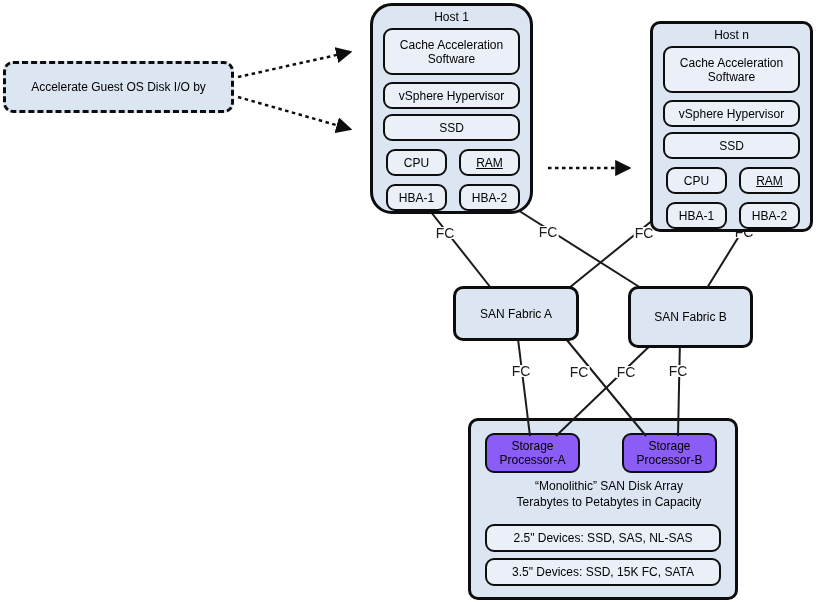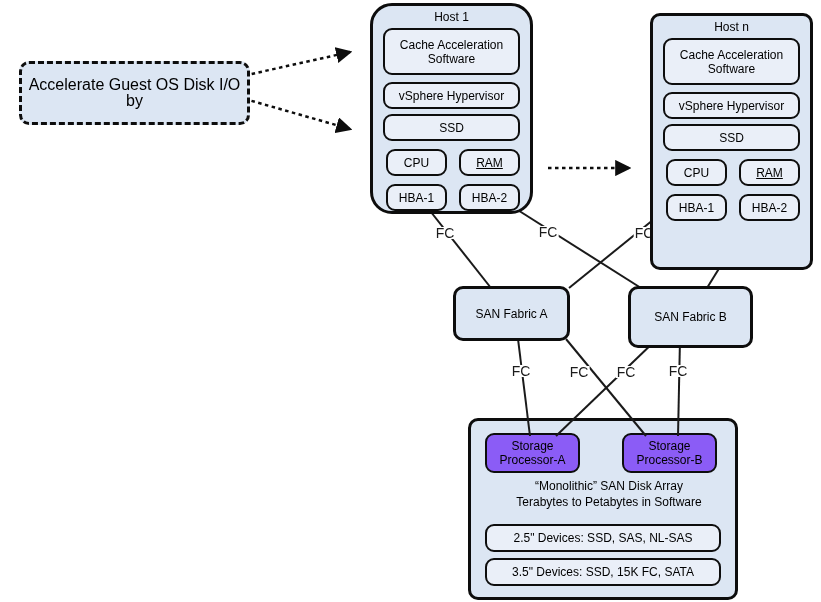--- a/index.html
+++ b/index.html
@@ -44,48 +44,48 @@
   }
   .host-title {
     position: absolute;
     top: 4px; left: 0; right: 0;
     text-align: center;
     font-size: 12px;
   }
 
   #callout {
     position: absolute;
-    left: 19px; top: 61px;
-    width: 231px; height: 64px;
+    left: 3px; top: 61px;
+    width: 231px; height: 52px;
     border: 3px dashed #0d0d0d;
     border-radius: 10px;
     background: #dce6f3;
     display: flex;
     flex-direction: column;
     align-items: center;
     justify-content: center;
     text-align: center;
-    font-size: 16px;
+    font-size: 12px;
     line-height: 16px;
     z-index: 3;
   }
 
   
   #host-1 { left: 370px; top: 3px;  width: 163px; height: 211px; border-radius: 22px; }
-  #host-n { left: 650px; top: 13px;  width: 163px; height: 257px; }
+  #host-n { left: 650px; top: 21px;  width: 163px; height: 211px; }
   .cache-box { left: 10px; top: 22px;  width: 137px; height: 47px; flex-direction: column; }
   .hyp-box   { left: 10px; top: 76px;  width: 137px; height: 27px; }
   .ssd-box   { left: 10px; top: 108px; width: 137px; height: 27px; }
   .cpu-box   { left: 13px; top: 143px; width: 61px;  height: 27px; text-align: right; }
   .ram-box   { left: 86px; top: 143px; width: 61px;  height: 27px; text-decoration: underline; }
   .hba1-box  { left: 13px; top: 178px; width: 61px;  height: 27px; }
   .hba2-box  { left: 86px; top: 178px; width: 61px;  height: 27px; }
 
   
-  #fabric-a { left: 453px; top: 286px; width: 117px; height: 55px; }
+  #fabric-a { left: 453px; top: 286px; width: 126px; height: 55px; }
   #fabric-b { left: 628px; top: 286px; width: 125px; height: 62px; }
   .fabric-label {
     position: absolute; inset: 0;
     display: flex; align-items: center; justify-content: center;
     font-size: 12px;
   }
 
   
   #array { left: 468px; top: 418px; width: 270px; height: 182px; z-index: 1; }
   .sp-box { flex-direction: column; background: #8b5cf6; }
@@ -195,19 +195,19 @@
     <div class="inner sp-box" id="sp-a">
       <div>Storage</div>
       <div>Processor-A</div>
     </div>
     <div class="inner sp-box" id="sp-b">
       <div>Storage</div>
       <div>Processor-B</div>
     </div>
     <div class="array-caption">
       <div>“Monolithic” SAN Disk Array</div>
-      <div>Terabytes to Petabytes in Software</div>
+      <div>Terabytes to Petabytes in Capacity</div>
     </div>
     <div class="inner dev-box" id="dev-1">2.5" Devices: SSD, SAS, NL-SAS</div>
     <div class="inner dev-box" id="dev-2">3.5" Devices: SSD, 15K FC, SATA</div>
   </div>
 
 </div>
 
 </body></html>

